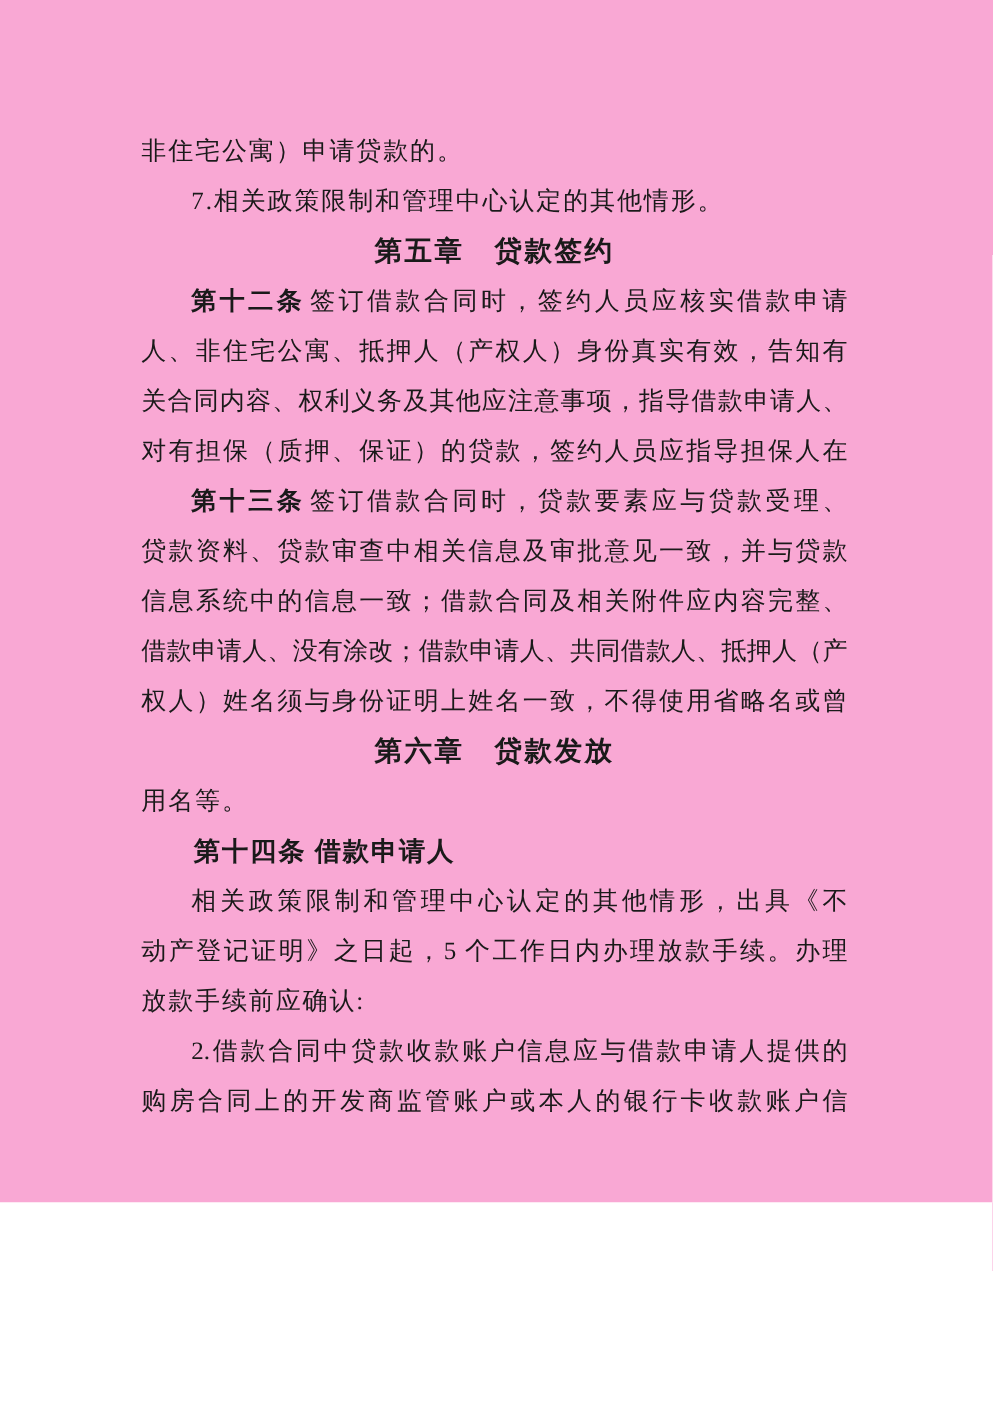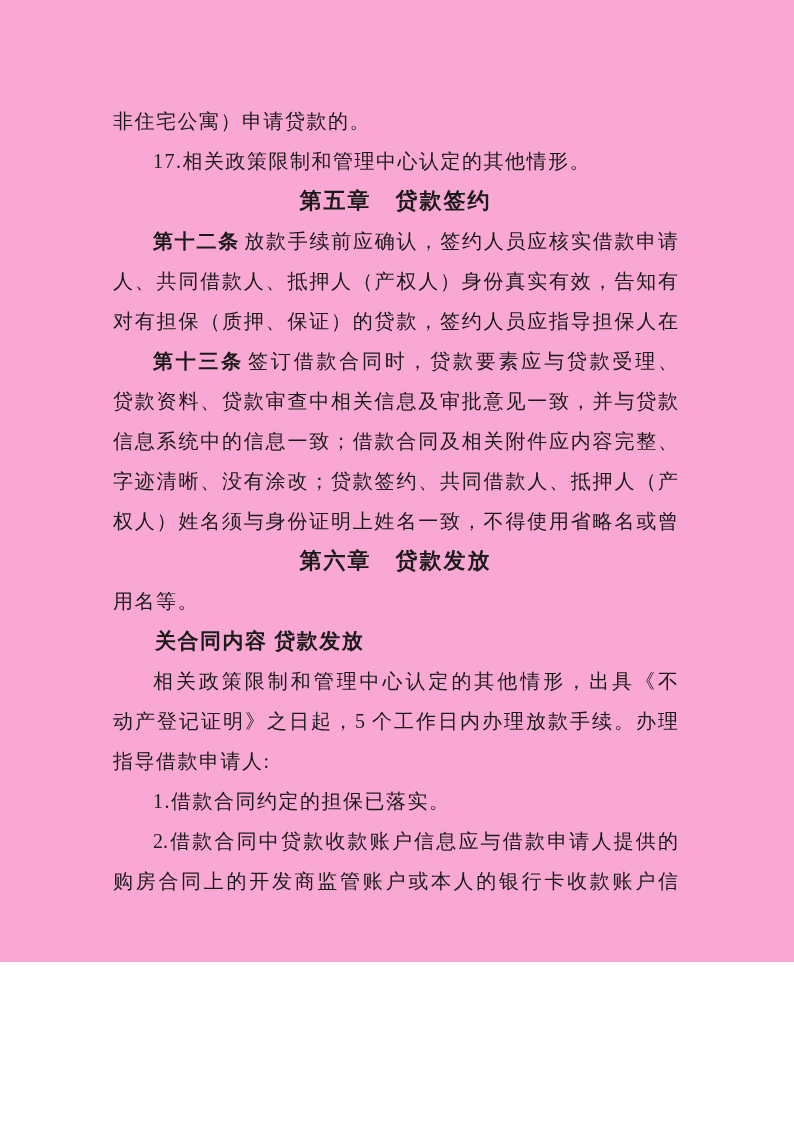--- a/index.html
+++ b/index.html
@@ -59,33 +59,33 @@
     margin-right: 4px;
     font-family: Liberation Serif, serif;
   }
 </style>
 </head>
 <body>
 
 <div class="page">
   <div class="text-block" id="lines-container">
       <div class="line plain"><span>非住宅公寓）申请贷款的。</span></div>
-      <div class="line indent"><span>17.相关政策限制和管理中心认定的其他情形。</span></div>
+      <div class="line indent"><span>7.相关政策限制和管理中心认定的其他情形。</span></div>
       <div class="line chapter"><span>第五章　贷款签约</span></div>
-      <div class="line indent-justify"><span class="bold-prefix">第十二条</span><span>放款手续前应确认，签约人员应核实借款申请</span></div>
-      <div class="line justify"><span>人、共同借款人、抵押人（产权人）身份真实有效，告知有</span></div>
+      <div class="line indent-justify"><span class="bold-prefix">第十二条</span><span>签订借款合同时，签约人员应核实借款申请</span></div>
+      <div class="line justify"><span>人、非住宅公寓、抵押人（产权人）身份真实有效，告知有</span></div>
+      <div class="line justify"><span>关合同内容、权利义务及其他应注意事项，指导借款申请人、</span></div>
       <div class="line justify"><span>对有担保（质押、保证）的贷款，签约人员应指导担保人在</span></div>
       <div class="line indent-justify"><span class="bold-prefix">第十三条</span><span>签订借款合同时，贷款要素应与贷款受理、</span></div>
       <div class="line justify"><span>贷款资料、贷款审查中相关信息及审批意见一致，并与贷款</span></div>
       <div class="line justify"><span>信息系统中的信息一致；借款合同及相关附件应内容完整、</span></div>
-      <div class="line justify"><span>字迹清晰、没有涂改；贷款签约、共同借款人、抵押人（产</span></div>
+      <div class="line justify"><span>借款申请人、没有涂改；借款申请人、共同借款人、抵押人（产</span></div>
       <div class="line justify"><span>权人）姓名须与身份证明上姓名一致，不得使用省略名或曾</span></div>
       <div class="line chapter"><span>第六章　贷款发放</span></div>
       <div class="line plain"><span>用名等。</span></div>
-      <div class="line section"><span>关合同内容 贷款发放</span></div>
+      <div class="line section"><span>第十四条 借款申请人</span></div>
       <div class="line indent-justify"><span>相关政策限制和管理中心认定的其他情形，出具《不</span></div>
       <div class="line justify"><span>动产登记证明》之日起，5 个工作日内办理放款手续。办理</span></div>
-      <div class="line plain"><span>指导借款申请人:</span></div>
-      <div class="line indent"><span>1.借款合同约定的担保已落实。</span></div>
+      <div class="line plain"><span>放款手续前应确认:</span></div>
       <div class="line indent-justify"><span>2.借款合同中贷款收款账户信息应与借款申请人提供的</span></div>
       <div class="line justify"><span>购房合同上的开发商监管账户或本人的银行卡收款账户信</span></div>
     </div>
 </div>
 
 </body></html>

